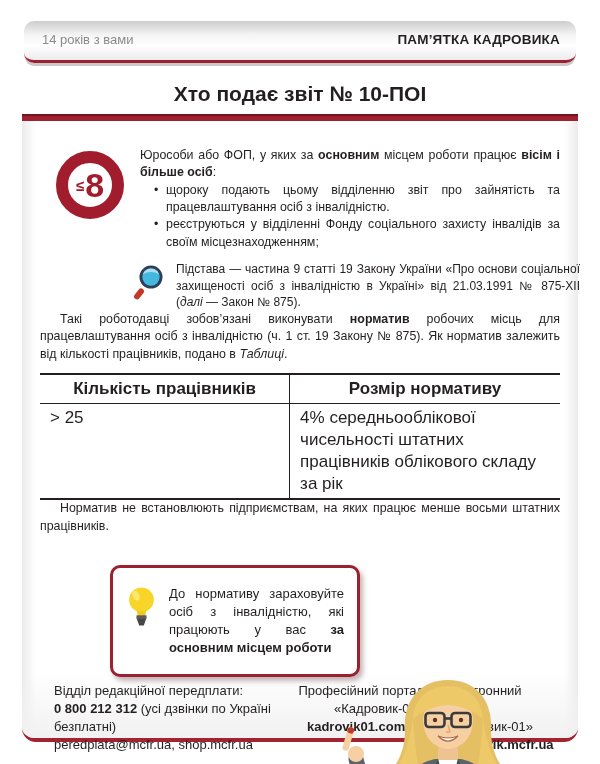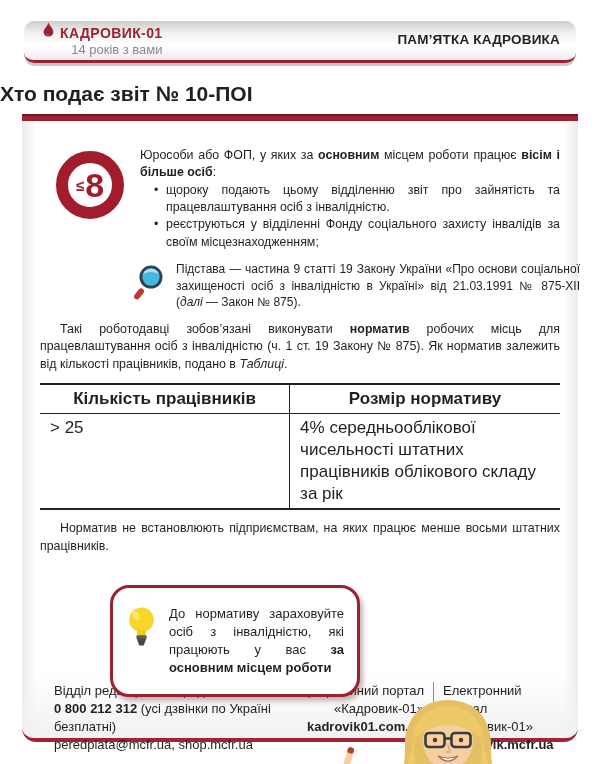--- a/index.html
+++ b/index.html
@@ -24,21 +24,21 @@
   }
   .brand { display: flex; flex-direction: column; }
   .brand-row { display: flex; align-items: center; gap: 5px; }
   .brand-name { color: #9e2030; font-weight: bold; font-size: 14px; letter-spacing: .4px; }
   .brand-tagline { font-size: 13px; color: #8b8b8b; text-align: right; margin-top: -1px; }
   .masthead-title { font-weight: bold; font-size: 13.5px; letter-spacing: .2px; }
 
   
   .page-title {
     position: absolute; top: 82px; left: 0; width: 100%;
-    text-align: left; font-size: 21px; font-weight: bold;
+    text-align: center; font-size: 21px; font-weight: bold;
   }
 
   
   .card {
     position: absolute; left: 22px; top: 114px; width: 556px; height: 628px;
     background: linear-gradient(90deg,#ebebeb 0px,#ffffff 14px,#ffffff 542px,#ebebeb 556px);
     border-radius: 0 0 14px 14px;
     border-bottom: 4px solid #a32332;
   }
   .card-top-bar {
@@ -65,40 +65,40 @@
   .i { font-style: italic; }
 
   
   .basis {
     display: flex; gap: 11px; align-items: flex-start;
     margin: 10px 0 0 92px; width: 448px;
     font-size: 12px; line-height: 1.38; text-align: justify;
   }
   .basis svg { flex: 0 0 auto; margin-top: 2px; }
 
-  .para { text-align: justify; line-height: 1.42; text-indent: 20px; margin-top: 10px; }
+  .para { text-align: justify; line-height: 1.42; text-indent: 20px; }
 
   
   table.norms {
     width: 100%; margin-top: 9px; border-collapse: collapse; font-size: 17px;
     border-top: 2px solid #231f20; border-bottom: 2px solid #231f20;
   }
   table.norms th {
     font-weight: bold; text-align: center; padding: 4px 6px;
     border-bottom: 1px solid #231f20;
   }
   table.norms td { padding: 3px 10px; border-bottom: 1px solid #231f20; vertical-align: top; line-height: 1.3; }
   table.norms tr:last-child td { border-bottom: none; }
   table.norms th + th, table.norms td + td { border-left: 1px solid #231f20; }
   table.norms .c1 { width: 48%; }
 
   
   .tip {
     margin: 30px 0 0 70px; width: 250px;
-    border: 3px solid #992130; border-radius: 19px; background: #fff;
+    border: 3px solid #992130; border-radius: 10px; background: #fff;
     box-shadow: 3px 4px 5px rgba(90,40,45,.35);
     padding: 17px 13px 17px 12px;
     display: flex; gap: 11px; align-items: flex-start;
     position: relative; z-index: 2;
   }
   .tip-text { font-size: 13px; line-height: 1.38; text-align: justify; }
 
   
   .consultant { position: absolute; right: 4px; bottom: -213px; z-index: 1; }
 
@@ -116,29 +116,20 @@
   .f-journal { width: 128px; padding-left: 9px; }
   .f-link { color: #231f20; text-decoration: none; font-weight: bold; }
 </style>
 </head>
 <body>
 
 <div class="page">
 
   <div class="masthead">
     <div class="brand">
-      <div class="brand-row">
-        <span>
-          <svg width="13" height="17" viewBox="0 0 14 18">
-            <path d="M7,0.5 C8.2,4.5 12.2,6.5 12.2,11 A5.3,5.3 0 0,1 1.7,11 C1.7,7 5.2,6 7,0.5 Z" fill="#9e2030"></path>
-            <path d="M4.6,12.6 A2.6,2.6 0 0,0 9.6,11.6 C9.4,14 6.6,14.8 4.6,12.6 Z" fill="#fff"></path>
-          </svg>
-        </span>
-        <span class="brand-name">КАДРОВИК-01</span>
-      </div>
       <span class="brand-tagline">14 років з вами</span>
     </div>
     <div class="masthead-title">ПАМ’ЯТКА КАДРОВИКА</div>
   </div>
 
   <div class="page-title">Хто подає звіт № 10-ПОІ</div>
 
   <div class="card">
     <div class="card-top-bar"></div>
 

